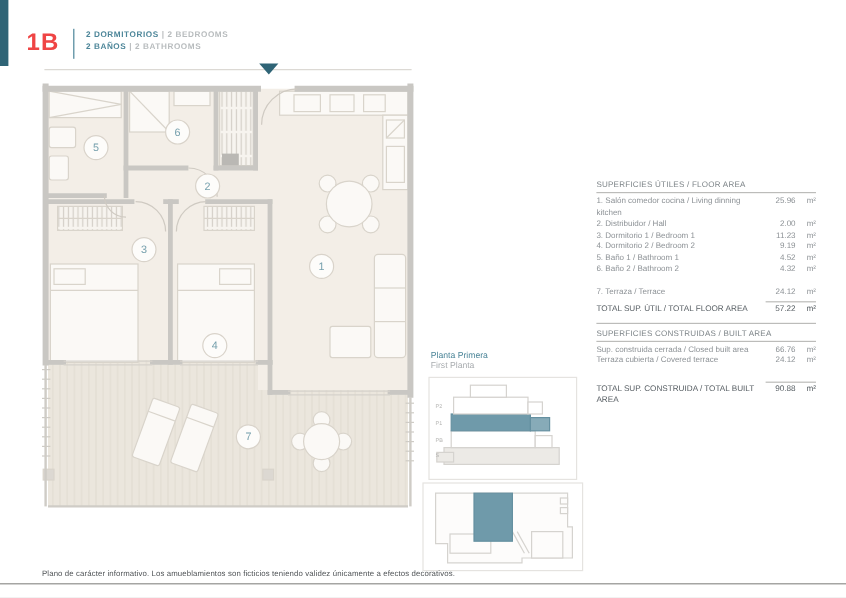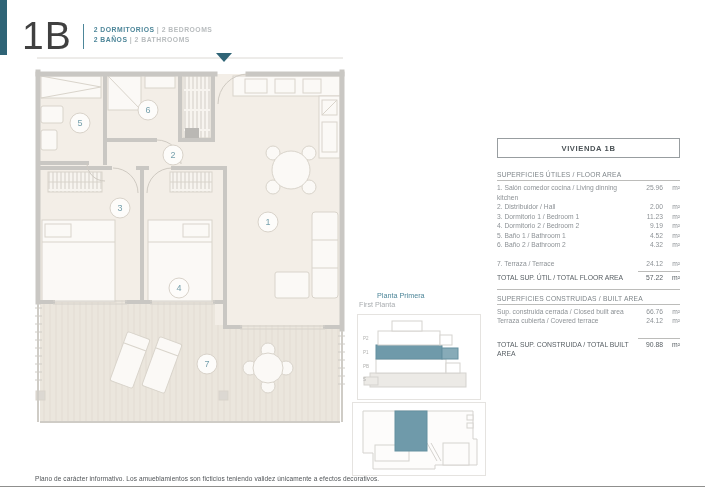--- a/index.html
+++ b/index.html
@@ -4,21 +4,21 @@
 <style>
   html,body{margin:0;padding:0;background:#e9e9e9;}
   .page{
     position:relative;width:705px;height:498px;background:#ffffff;
     font-family:"Liberation Sans", sans-serif;overflow:hidden;
     -webkit-font-smoothing:antialiased;
   }
   
   .corner-bar{position:absolute;left:0;top:0;width:7px;height:55px;background:#2f6476;}
   .header{position:absolute;left:22px;top:21px;display:flex;align-items:flex-start;}
-  .unit-code{font-size:39px;font-weight:normal;color:#404040;letter-spacing:1px;line-height:30px;}
+  .unit-code{font-size:20px;font-weight:bold;color:#ef4444;letter-spacing:1px;line-height:30px;}
   .header-divider{width:1px;background:#4d8699;height:25px;margin:3px 10px 0 11px;}
   .header-lines{padding-top:4px;font-size:6.8px;letter-spacing:.5px;line-height:10px;font-weight:bold;}
   .es{color:#4d8699;}
   .en{color:#b8bcbe;}
   
   .plan-svg{position:absolute;left:35px;top:50px;}
   
   .panel{position:absolute;left:497px;top:138px;width:183px;color:#8d9296;}
   .panel-title-box{border:1px solid #989da0;text-align:center;font-size:7.6px;
     font-weight:bold;color:#4c5357;letter-spacing:.6px;padding:5px 0 4px 0;}
@@ -28,21 +28,21 @@
   .row{display:flex;font-size:6.7px;line-height:9.5px;}
   .row .label{flex:1;}
   .row .val{width:26px;text-align:right;}
   .row .unitcol{width:17px;text-align:right;}
   .row-gap{height:9px;}
   .subtotal-line{border-top:1px solid #bcbcba;width:42px;margin:3px 0 1px auto;}
   .total-row{color:#575e63;font-size:6.8px;}
   .full-divider{border-top:1px solid #bcbcba;margin:6px 0 5px 0;}
   
   .floorkey-title{position:absolute;left:359px;top:292px;font-size:7.2px;line-height:8.8px;}
-  .fk-es{color:#4d8699;margin-left:18px;}
+  .fk-es{color:#4d8699;}
   .fk-en{color:#a9adb0;}
   .elev-box{position:absolute;left:357px;top:314px;width:122px;height:84px;
     border:1px solid #e5e3e0;background:#fff;}
   .site-box{position:absolute;left:352px;top:402px;width:132px;height:72px;
     border:1px solid #e5e3e0;background:#fff;}
   
   .footer-note{position:absolute;left:35px;top:475px;font-size:6.5px;color:#4f5356;letter-spacing:.1px;}
   .footer-line{position:absolute;left:0;top:486px;width:705px;border-top:1px solid #8f8f8d;}
 </style>
 </head>
@@ -228,21 +228,20 @@
       <circle cx="45" cy="73" r="10" fill="#fdfcfa" stroke="#d9d3ca"></circle>
       <text x="45" y="76" fill="#76a0ad">5</text>
       <circle cx="113" cy="60" r="10" fill="#fdfcfa" stroke="#d9d3ca"></circle>
       <text x="113" y="63" fill="#76a0ad">6</text>
       <circle cx="172" cy="314" r="10" fill="#fdfcfa" stroke="#d9d3ca"></circle>
       <text x="172" y="317" fill="#76a0ad">7</text>
     </g>
   </svg>
 
   <div class="panel">
-    <div class="panel-title-box">VIVIENDA 1B</div>
 
     <div class="fa-section">
       <div class="section-heading">SUPERFICIES ÚTILES / FLOOR AREA</div>
       <div class="row">
           <span class="label">1. Salón comedor cocina / Living dinning kitchen</span>
           <span class="val">25.96</span>
           <span class="unitcol">m²</span>
         </div>
       <div class="row">
           <span class="label">2. Distribuidor / Hall</span>

